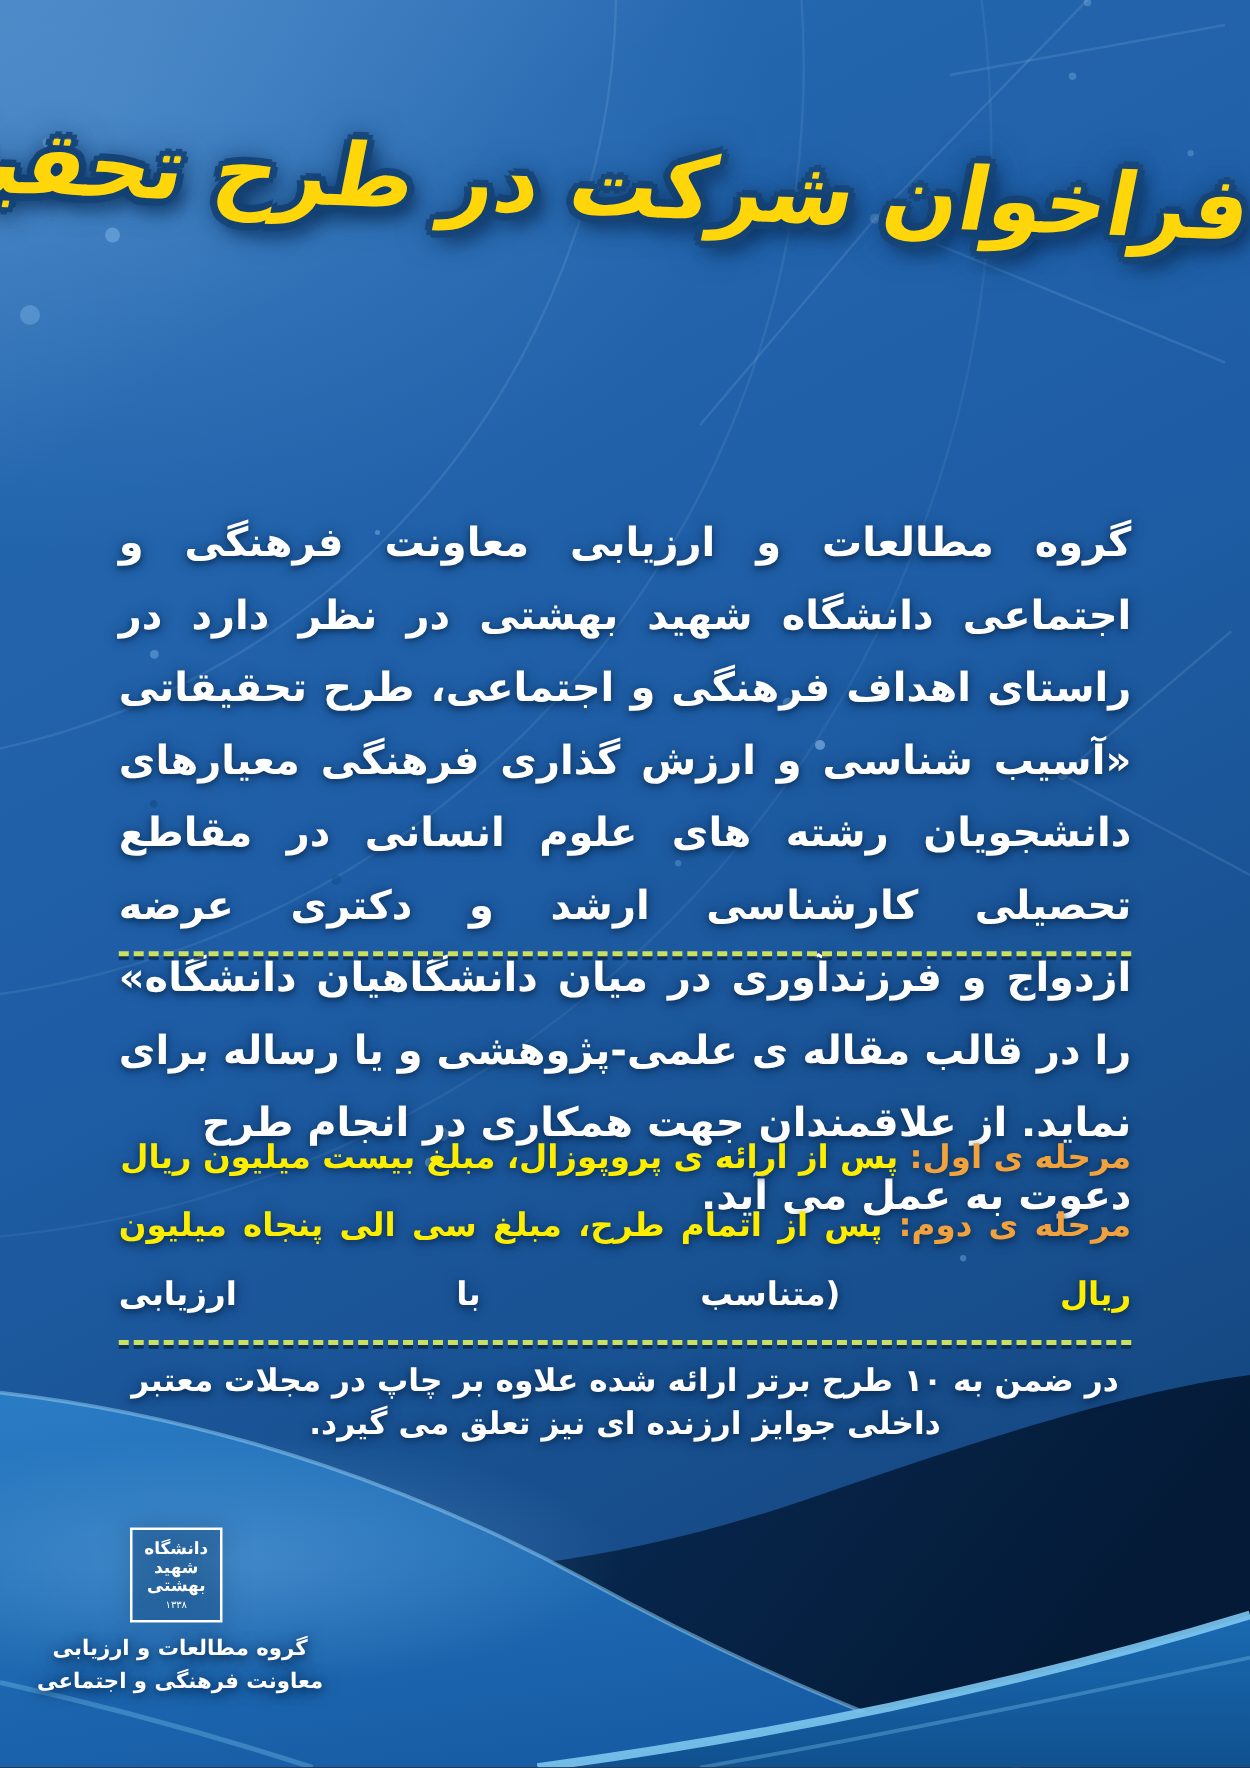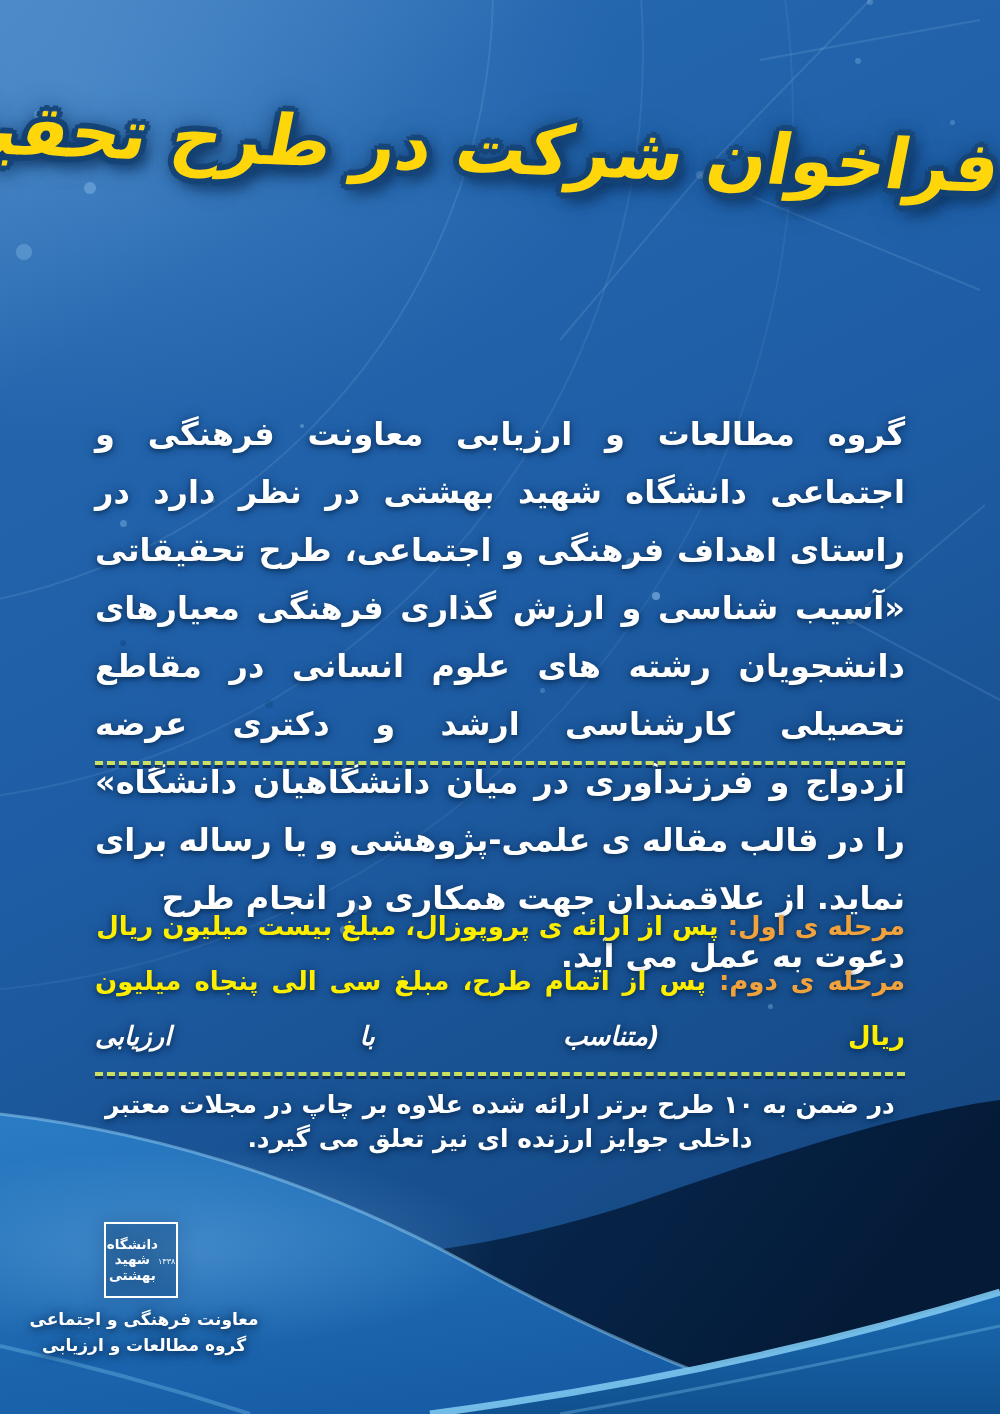--- a/index.html
+++ b/index.html
@@ -36,36 +36,36 @@
   .textblock{position:absolute;left:95px;width:810px;color:#fff;font-weight:bold;
     text-shadow:0 2px 5px rgba(6,38,74,0.78), 0 0 12px rgba(6,38,74,0.40);}
   .line{direction:rtl;unicode-bidi:embed;}
   .jl{text-align:justify;text-align-last:justify;}
   .rl{text-align:right;}
   .intro{top:405px;font-size:32px;line-height:58px;}
   .support{top:783px;font-size:26px;line-height:58px;}
   .stages{top:899px;font-size:26px;line-height:55px;}
   .stage-label{color:#f2a23c;}
   .stage-text{color:#fdee00;}
-  .stage-suffix{color:#ffffff;font-style:italic;}
+  .stage-suffix{color:#ffffff;}
   .divider{
     position:absolute;left:95px;width:810px;height:0;
     border-top:4px dashed #cbe061;
     filter:drop-shadow(0 3px 0 rgba(8,42,80,0.85));
   }
   .divider1{top:761px;}
   .divider2{top:1072px;}
   .note{top:1088px;font-size:25px;line-height:34px;text-align:center;direction:rtl;}
   
   .waves{position:absolute;left:0;bottom:0;width:1000px;height:320px;}
   
   .logo{
     position:absolute;left:104px;top:1222px;width:74px;height:76px;
     border:2.5px solid #fff;background:rgba(14,62,112,0.22);
-    box-sizing:border-box;display:flex;flex-direction:row;align-items:center;justify-content:center;
+    box-sizing:border-box;display:flex;flex-direction:column;align-items:center;justify-content:center;
     filter:drop-shadow(0 0 10px rgba(10,45,85,0.65));
   }
   .logo-inner{color:#fff;font-weight:bold;text-align:center;direction:rtl;
     font-size:13.5px;line-height:1.12;}
   .logo-year{color:#fff;font-size:8px;margin-top:2px;letter-spacing:1px;}
   .dept{
     position:absolute;left:28px;top:1306px;width:232px;text-align:center;direction:rtl;
     color:#fff;font-weight:bold;font-size:17px;line-height:26px;
     text-shadow:0 2px 7px rgba(8,40,76,0.85), 0 0 14px rgba(8,40,76,0.5);
   }
@@ -177,17 +177,17 @@
   <div class="logo">
     <div class="logo-inner">
       <div>دانشگاه</div>
       <div>شهید</div>
       <div>بهشتی</div>
     </div>
     <div class="logo-year">۱۳۳۸</div>
   </div>
 
   <div class="dept">
+    <div>گروه مطالعات و ارزیابی</div>
     <div>معاونت فرهنگی و اجتماعی</div>
-    <div>گروه مطالعات و ارزیابی</div>
   </div>
 
 </div>
 
 </body></html>

